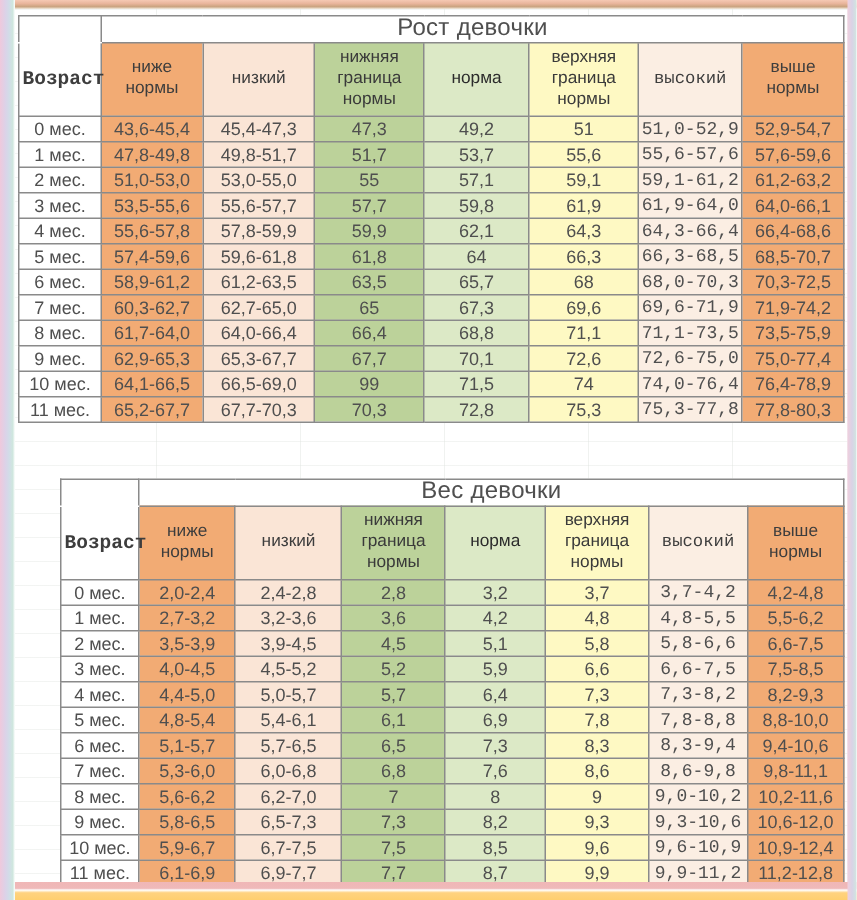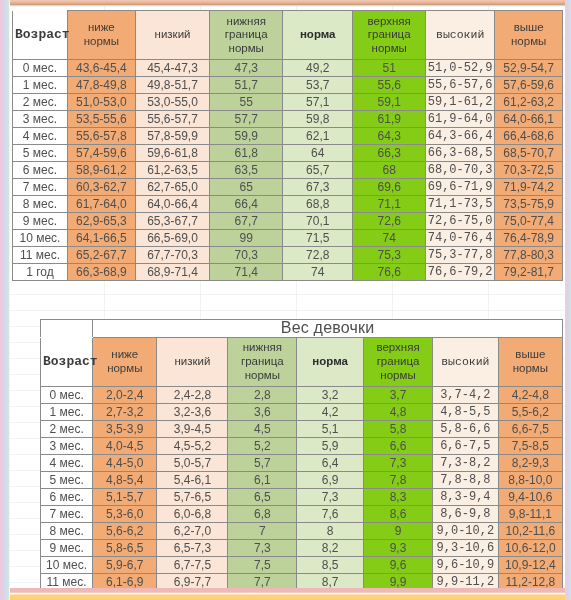--- a/index.html
+++ b/index.html
@@ -92,27 +92,27 @@
     font-size:11.5px;
     color:#3d3d3d;
     padding:1px 2px;
     line-height:1.18;
   }
   
   .c-below   {background:#f2ab74;}
   .c-low     {background:#fae5d6;}
   .c-lowbnd  {background:#bcd29a;}
   .c-norm    {background:#dce9c6;}
-  .c-upbnd   {background:#84cc16;}
+  .c-upbnd   {background:#fef9c3;}
   .c-high    {background:#fbeee3;font-family:Liberation Mono, monospace;}
   .c-above   {background:#f2ab74;}
   .c-age     {background:#ffffff;}
 
   td.c-norm{font-weight:bold;color:#2c2c2c;}
-  tr.head2 td.c-norm{font-weight:bold;color:#2c2c2c;}
+  tr.head2 td.c-norm{font-weight:normal;color:#2c2c2c;}
   tr.head2 td.c-lowbnd,tr.head2 td.c-upbnd{color:#3a3a3a;}
   td.c-age{color:#3a3a3a;}
   td.c-below,td.c-above{color:#5a4a3c;}
   td.c-low,td.c-high{color:#5d5045;}
   td.c-lowbnd,td.c-upbnd{color:#4d5640;margin-top:20px;}
 </style>
 </head>
 <body>
 
 <div id="page">
@@ -125,20 +125,24 @@
             <col style="width: 10%;">
             <col style="width: 12.3%;">
             <col style="width: 13.6%;">
             <col style="width: 13.2%;">
             <col style="width: 12.8%;">
             <col style="width: 13.2%;">
             <col style="width: 12.6%;">
             <col style="width: 12.3%;">
           </colgroup>
           <tbody>
+            <tr>
+              <td class="c-age" rowspan="1" style="border-bottom: 1px solid rgb(255, 255, 255); border-right: 1px solid rgb(138, 138, 138);"></td>
+              <td class="title-cell" colspan="7">Рост девочки</td>
+            </tr>
             <tr class="head2">
               <td class="c-age corner-cell" style="border-top: 1px solid rgb(255, 255, 255);">Возраст</td>
               <td class="c-below">ниже нормы</td>
               <td class="c-low">низкий</td>
               <td class="c-lowbnd">нижняя граница нормы</td>
               <td class="c-norm">норма</td>
               <td class="c-upbnd">верхняя граница нормы</td>
               <td class="c-high">высокий</td>
               <td class="c-above">выше нормы</td>
             </tr>
@@ -254,30 +258,20 @@
             </tr>
             <tr>
               <td class="c-age">11 мес.</td>
               <td class="c-below">65,2-67,7</td>
               <td class="c-low">67,7-70,3</td>
               <td class="c-lowbnd">70,3</td>
               <td class="c-norm">72,8</td>
               <td class="c-upbnd">75,3</td>
               <td class="c-high">75,3-77,8</td>
               <td class="c-above">77,8-80,3</td>
-            </tr>
-            <tr>
-              <td class="c-age">1 год</td>
-              <td class="c-below">66,3-68,9</td>
-              <td class="c-low">68,9-71,4</td>
-              <td class="c-lowbnd">71,4</td>
-              <td class="c-norm">74</td>
-              <td class="c-upbnd">76,6</td>
-              <td class="c-high">76,6-79,2</td>
-              <td class="c-above">79,2-81,7</td>
             </tr>
           </tbody>
         </table>
       </div>
     <div class="tbl-wrap" id="wrap-weight">
         <table class="grid">
           <colgroup>
             <col style="width: 10%;">
             <col style="width: 12.3%;">
             <col style="width: 13.6%;">

